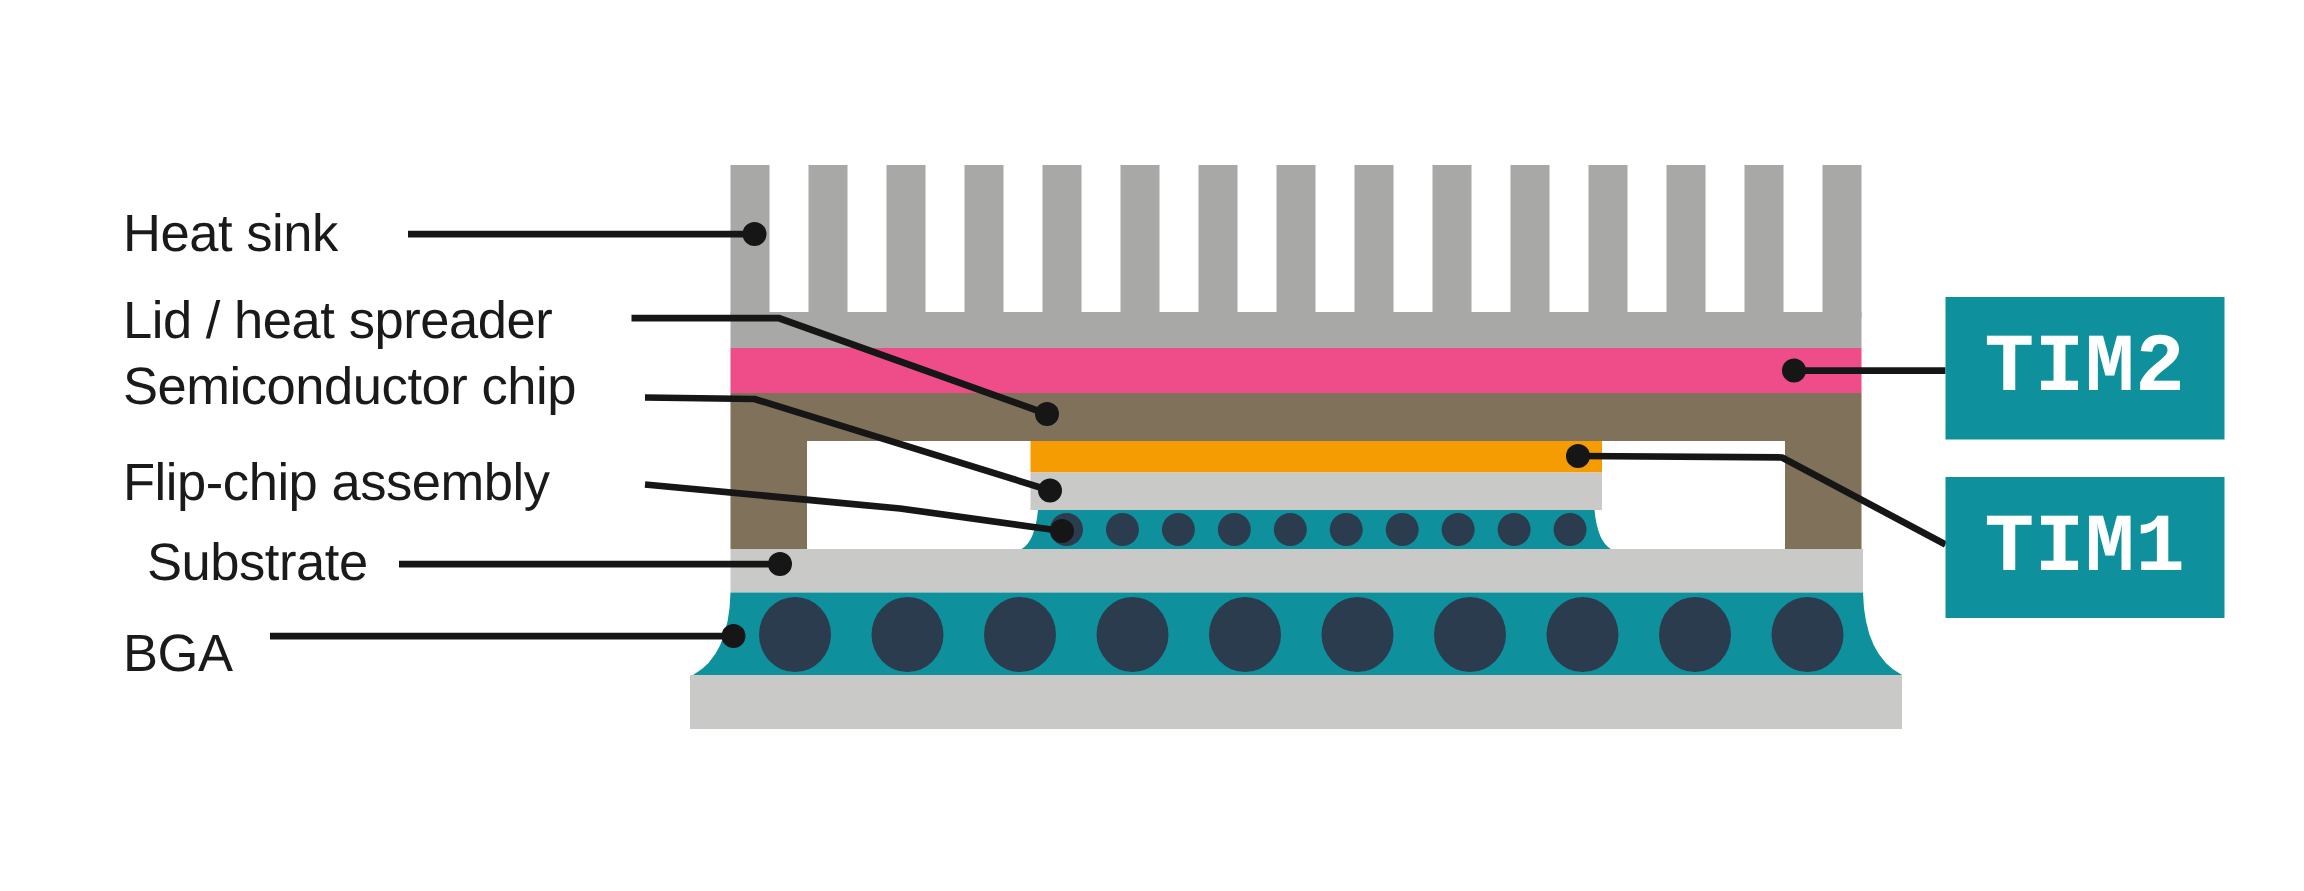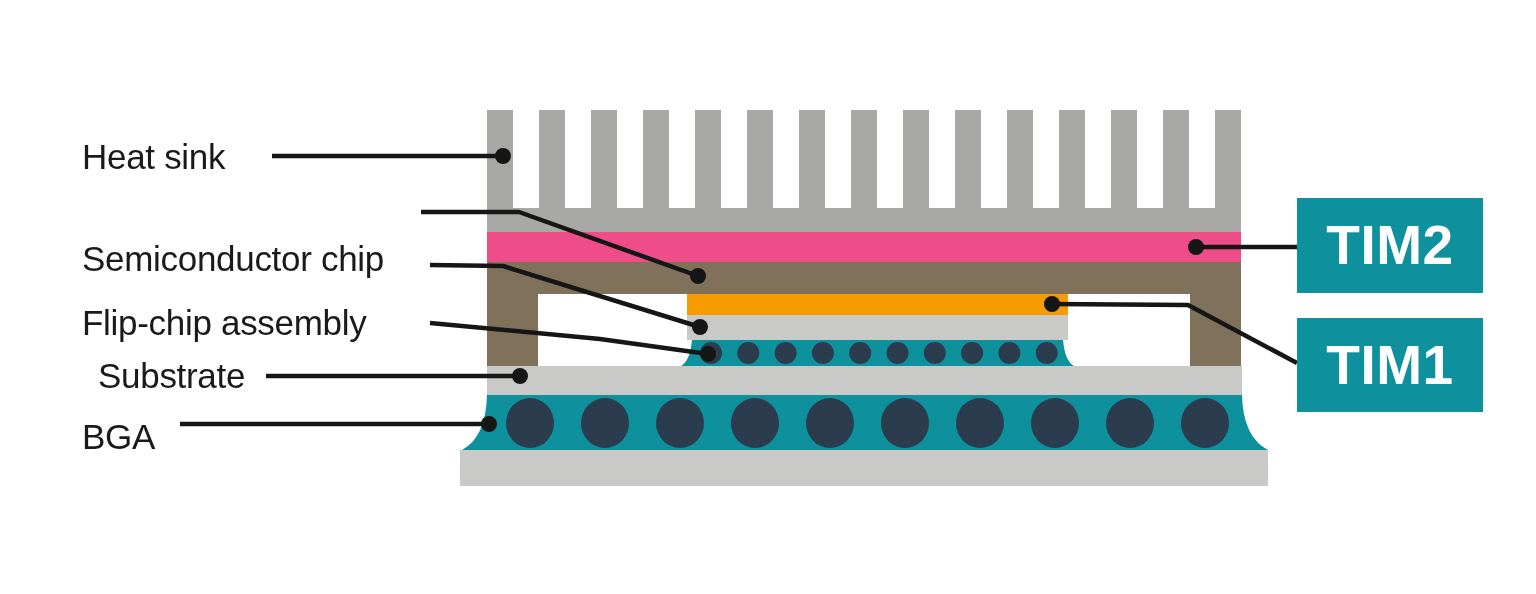--- a/index.html
+++ b/index.html
@@ -28,20 +28,21 @@
     align-items: center;
     justify-content: center;
     background: var(--c-callout_bg, #0e919c);
   }
   .callout-text {
     color: var(--c-callout_text, #fff);
     font-size: 55px;
     font-weight: 700;
     letter-spacing: 0.5px;
     line-height: 1;
+    font-family: Liberation Mono, monospace;
   }
 </style>
 </head>
 <body>
 
 <div class="canvas">
 
   <svg width="1536" height="594" viewBox="0 0 1536 594">
 
     <g id="fins">
@@ -119,20 +120,23 @@
         <polyline points="1196,247 1297,247" fill="none" stroke="#161616" stroke-width="4.5" stroke-linejoin="round"></polyline>
         <circle cx="1196" cy="247" r="8" fill="#161616"></circle>
         <polyline points="1052,304 1188,305 1297,363" fill="none" stroke="#161616" stroke-width="4.5" stroke-linejoin="round"></polyline>
         <circle cx="1052" cy="304" r="8" fill="#161616"></circle>
       </g>
   </svg>
 
   <div class="side-label" style="left: 82px; top: 156px;">
     <span>Heat sink</span>
   </div>
+  <div class="side-label" style="left: 82px; top: 214px;">
+    <span>Lid / heat spreader</span>
+  </div>
   <div class="side-label" style="left: 82px; top: 258px;">
     <span>Semiconductor chip</span>
   </div>
   <div class="side-label" style="left: 82px; top: 322px; text-align: right;">
     <span>Flip-chip assembly</span>
   </div>
   <div class="side-label" style="left: 82px; top: 375px; margin-left: 16px;">
     <span>Substrate</span>
   </div>
   <div class="side-label" style="left: 82px; top: 436px;">

